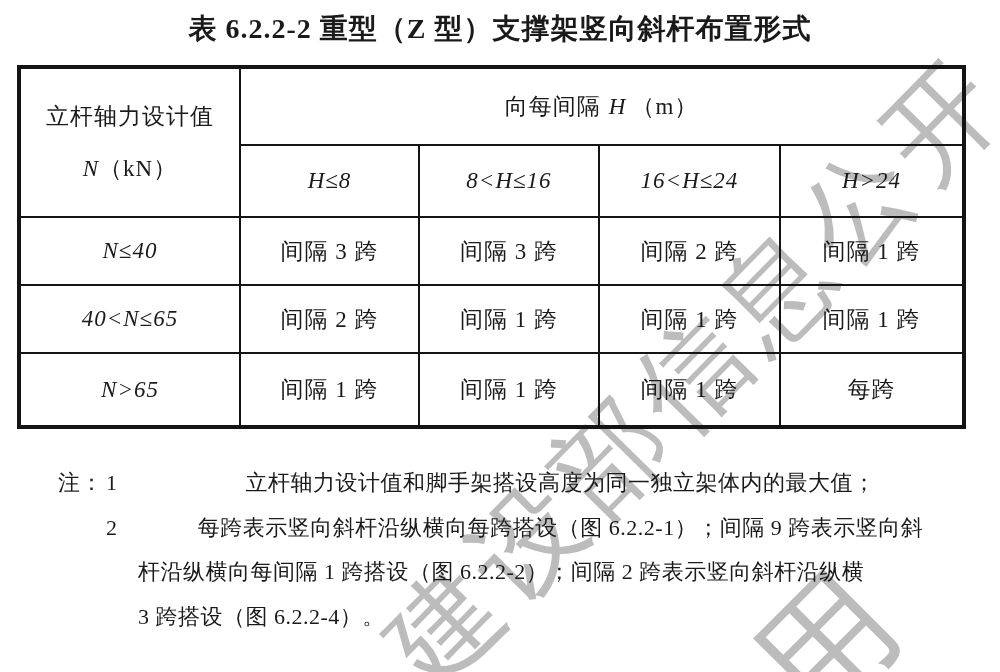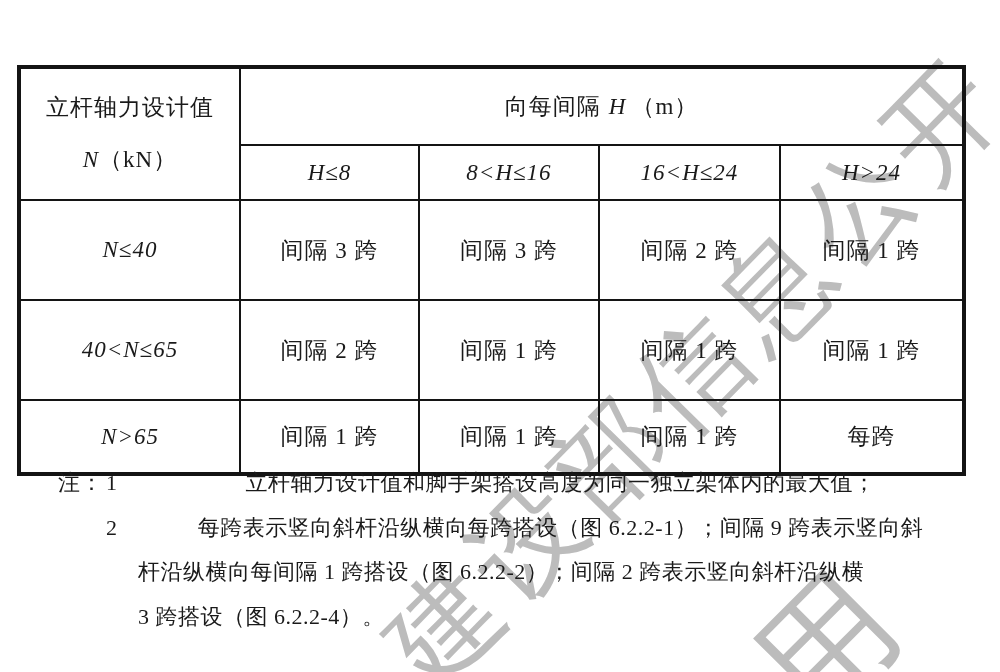--- a/index.html
+++ b/index.html
@@ -32,22 +32,22 @@
   .spec-table{
     position:absolute;left:17px;top:65px;width:945px;
     border-collapse:collapse;table-layout:fixed;
     border:4px solid #141414;
   }
   .spec-table th,.spec-table td{
     border:2.5px solid #141414;text-align:center;vertical-align:middle;
     font-weight:normal;font-size:23px;padding:0;letter-spacing:1px;
   }
   .row-grouphead{height:78px;}
-  .row-subhead{height:55px;margin-top:36px;}
-  .row-data1,.row-data2{height:100px;}
+  .row-subhead{height:72px;margin-top:36px;}
+  .row-data1,.row-data2{height:68px;}
   .row-data3{height:74px;}
   .grouphead{font-size:24px;}
   .subhead{font-size:24px;}
   .expr{font-style:italic;}
   .rowhead-line{line-height:32px;}
   .rowhead-line + .rowhead-line{margin-top:20px;}
   .unit{font-style:normal;}
   .var-gap{margin:0 5px 0 8px;}
   
   .notes{
@@ -61,20 +61,21 @@
   .note-cont{margin-left:80px;}
 </style>
 </head>
 <body>
 
 <div class="page">
 
   <div class="watermark wm-main">建设部信息公开</div>
   <div class="watermark wm-frag">用</div>
 
+  <h1 class="title">表 6.2.2-2  重型（Z 型）支撑架竖向斜杆布置形式</h1>
 
   <table class="spec-table">
     <colgroup>
       <col style="width:221px">
       <col style="width:179px">
       <col style="width:180px">
       <col style="width:181px">
       <col style="width:184px">
     </colgroup>
     <tbody>

